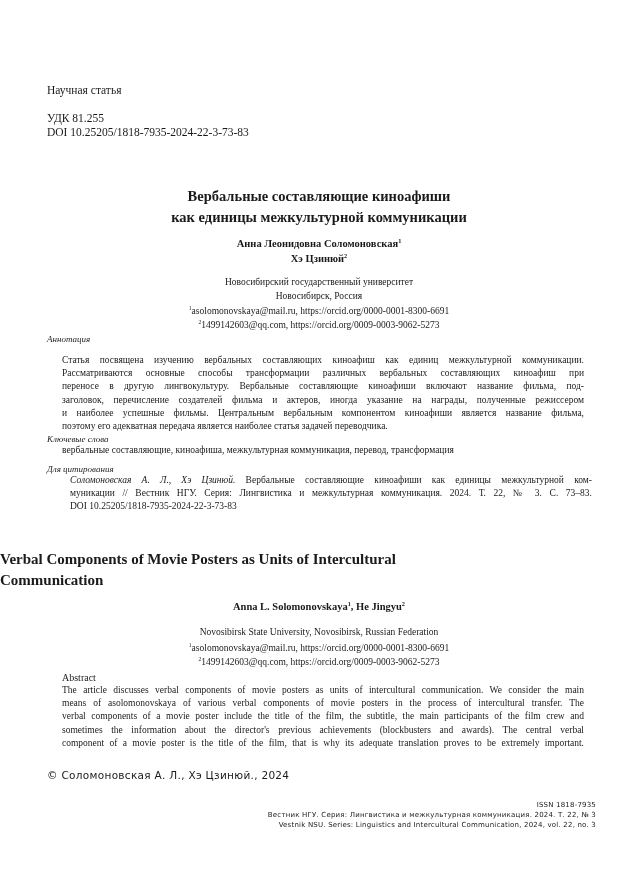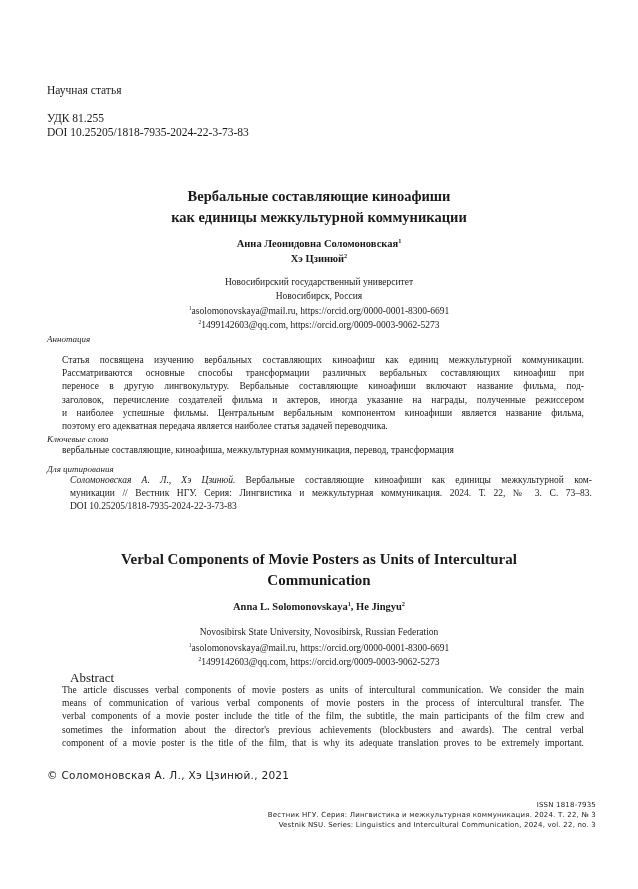--- a/index.html
+++ b/index.html
@@ -6,23 +6,23 @@
   body { width: 638px; height: 889px; position: relative; overflow: hidden; font-family: "Liberation Serif", "DejaVu Serif", serif; color: #1a1a1a; }
   .abs { position: absolute; }
   .meta { left: 47px; font-size: 11.5px; line-height: 14px; }
   .title-ru { left: 0; width: 638px; text-align: center; font-weight: bold; font-size: 14.5px; line-height: 21px; top: 186px; }
   .authors-ru { left: 0; width: 638px; text-align: center; font-weight: bold; font-size: 10.5px; line-height: 15px; top: 236px; }
   .affil { left: 0; width: 638px; text-align: center; font-size: 9.5px; line-height: 13.5px; }
   .label { left: 47px; font-style: italic; font-size: 9px; line-height: 12px; }
   .para { left: 62px; width: 522px; font-size: 9.5px; line-height: 13.2px; text-align: justify; }
   .para .line { display: block; text-align: justify; text-align-last: justify; }
   .para .line.last { text-align-last: left; }
-  .title-en { left: 0; width: 638px; text-align: center; font-weight: bold; font-size: 15px; line-height: 21px; top: 549px; }
+  .title-en { left: 0; width: 638px; font-weight: bold; font-size: 15px; line-height: 21px; top: 549px; }
   .authors-en { left: 0; width: 638px; text-align: center; font-weight: bold; font-size: 10.5px; line-height: 15px; top: 599px; }
-  .abs-label { left: 70px; font-size: 13px; line-height: 12px; top: 672px; }
+  .abs-label { left: 62px; font-size: 10px; line-height: 12px; top: 672px; }
   .para-en { left: 62px; width: 522px; font-size: 9.5px; line-height: 13.2px; top: 684px; }
   .para-en .line { display: block; text-align: justify; text-align-last: justify; }
   .para-en .line.last { text-align-last: justify; }
   .copyright { left: 47px; top: 768px; font-family: "DejaVu Sans", "Liberation Sans", sans-serif; font-size: 10.5px; line-height: 14px; letter-spacing: 0.3px; }
   .footer { right: 42px; top: 800px; font-family: "DejaVu Sans", "Liberation Sans", sans-serif; font-size: 7px; line-height: 10px; text-align: right; letter-spacing: 0.2px; }
   sup { font-size: 60%; vertical-align: super; line-height: 0; }
   .it { font-style: italic; }
 </style>
 </head>
 <body>
@@ -81,25 +81,25 @@
 
 <div class="abs affil" style="top:626px;">Novosibirsk State University, Novosibirsk, Russian Federation</div>
 <div class="abs affil" style="top:642px;">
   <div><sup>1</sup><span>asolomonovskaya@mail.ru, https://orcid.org/0000-0001-8300-6691</span></div>
   <div><sup>2</sup><span>1499142603@qq.com, https://orcid.org/0009-0003-9062-5273</span></div>
 </div>
 
 <div class="abs abs-label">Abstract</div>
 <div class="abs para-en">
   <span class="line">The article discusses verbal components of movie posters as units of intercultural communication. We consider the main</span>
-  <span class="line">means of communication of various verbal components of movie posters in the process of intercultural transfer. The</span>
+  <span class="line">means of asolomonovskaya of various verbal components of movie posters in the process of intercultural transfer. The</span>
   <span class="line">verbal components of a movie poster include the title of the film, the subtitle, the main participants of the film crew and</span>
   <span class="line">sometimes the information about the director's previous achievements (blockbusters and awards). The central verbal</span>
   <span class="line last">component of a movie poster is the title of the film, that is why its adequate translation proves to be extremely important.</span>
 </div>
 
-<div class="abs copyright">© Соломоновская А. Л., Хэ Цзинюй., 2021</div>
+<div class="abs copyright">© Соломоновская А. Л., Хэ Цзинюй., 2024</div>
 
 <div class="abs footer">
   <div>ISSN 1818-7935</div>
   <div>Вестник НГУ. Серия: Лингвистика и межкультурная коммуникация. 2024. Т. 22, № 3</div>
   <div>Vestnik NSU. Series: Linguistics and Intercultural Communication, 2024, vol. 22, no. 3</div>
 </div>
 
 </body></html>

